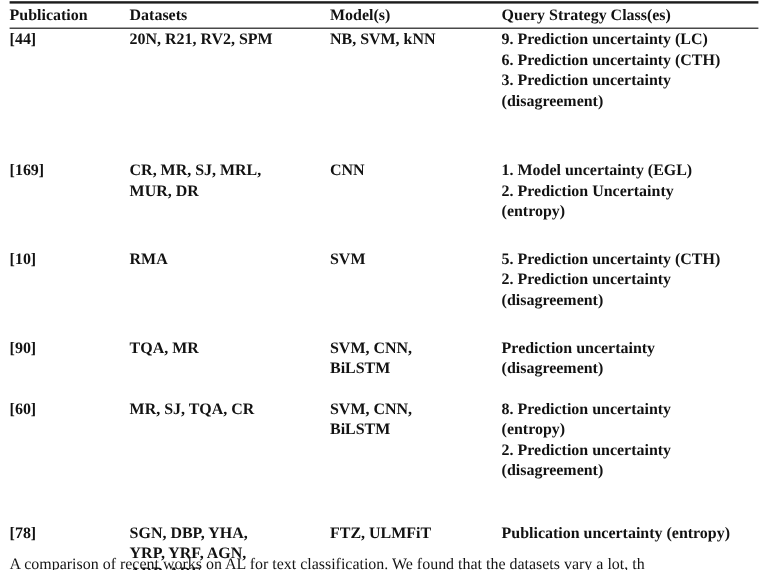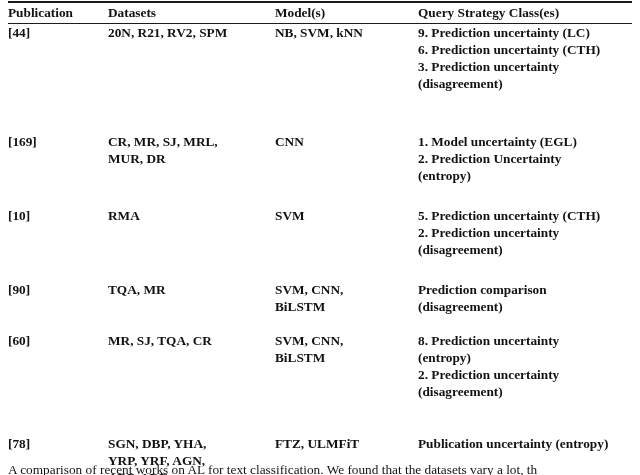--- a/index.html
+++ b/index.html
@@ -217,21 +217,21 @@
           <span class="cell-inner"><span class="line">TQA, MR</span></span>
         </td>
         <td>
           <span class="cell-inner">
             <span class="line">SVM, CNN,</span>
             <span class="line">BiLSTM</span>
           </span>
         </td>
         <td>
           <span class="cell-inner">
-            <span class="line">Prediction comparison</span>
+            <span class="line">Prediction uncertainty</span>
             <span class="line">(disagreement)</span>
           </span>
         </td>
       </tr>
       <tr class="spacer">
         <td colspan="4">
             <div class="pad-after-4"></div>
           </td>
       </tr>
 

